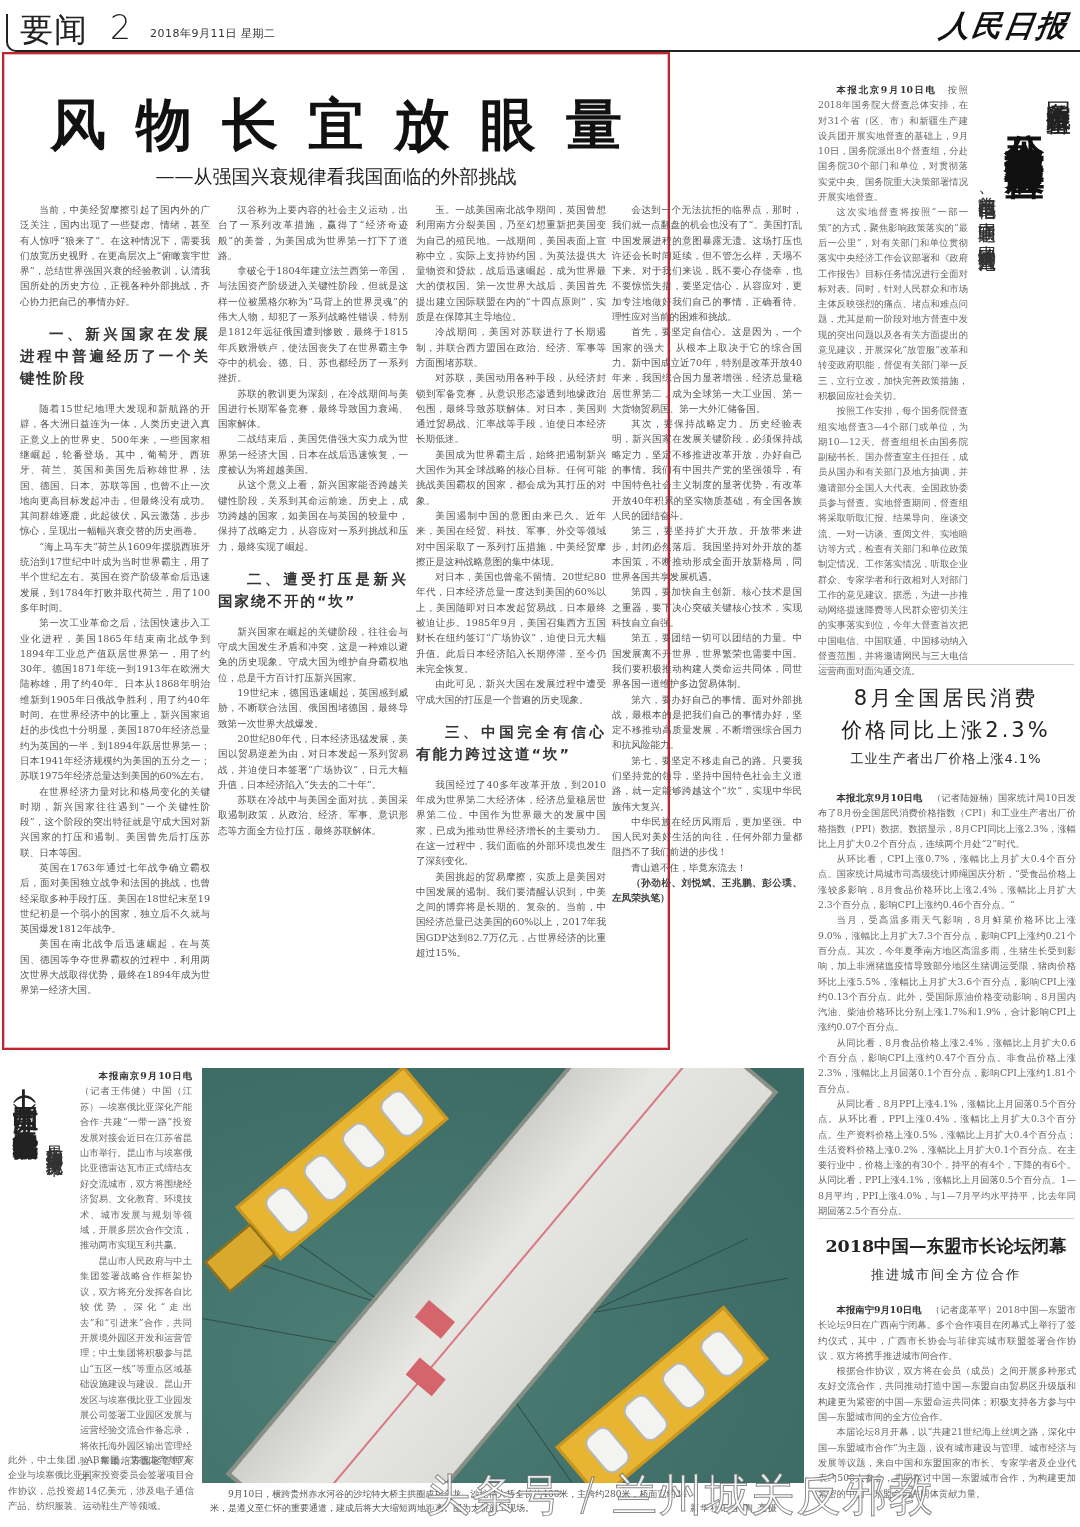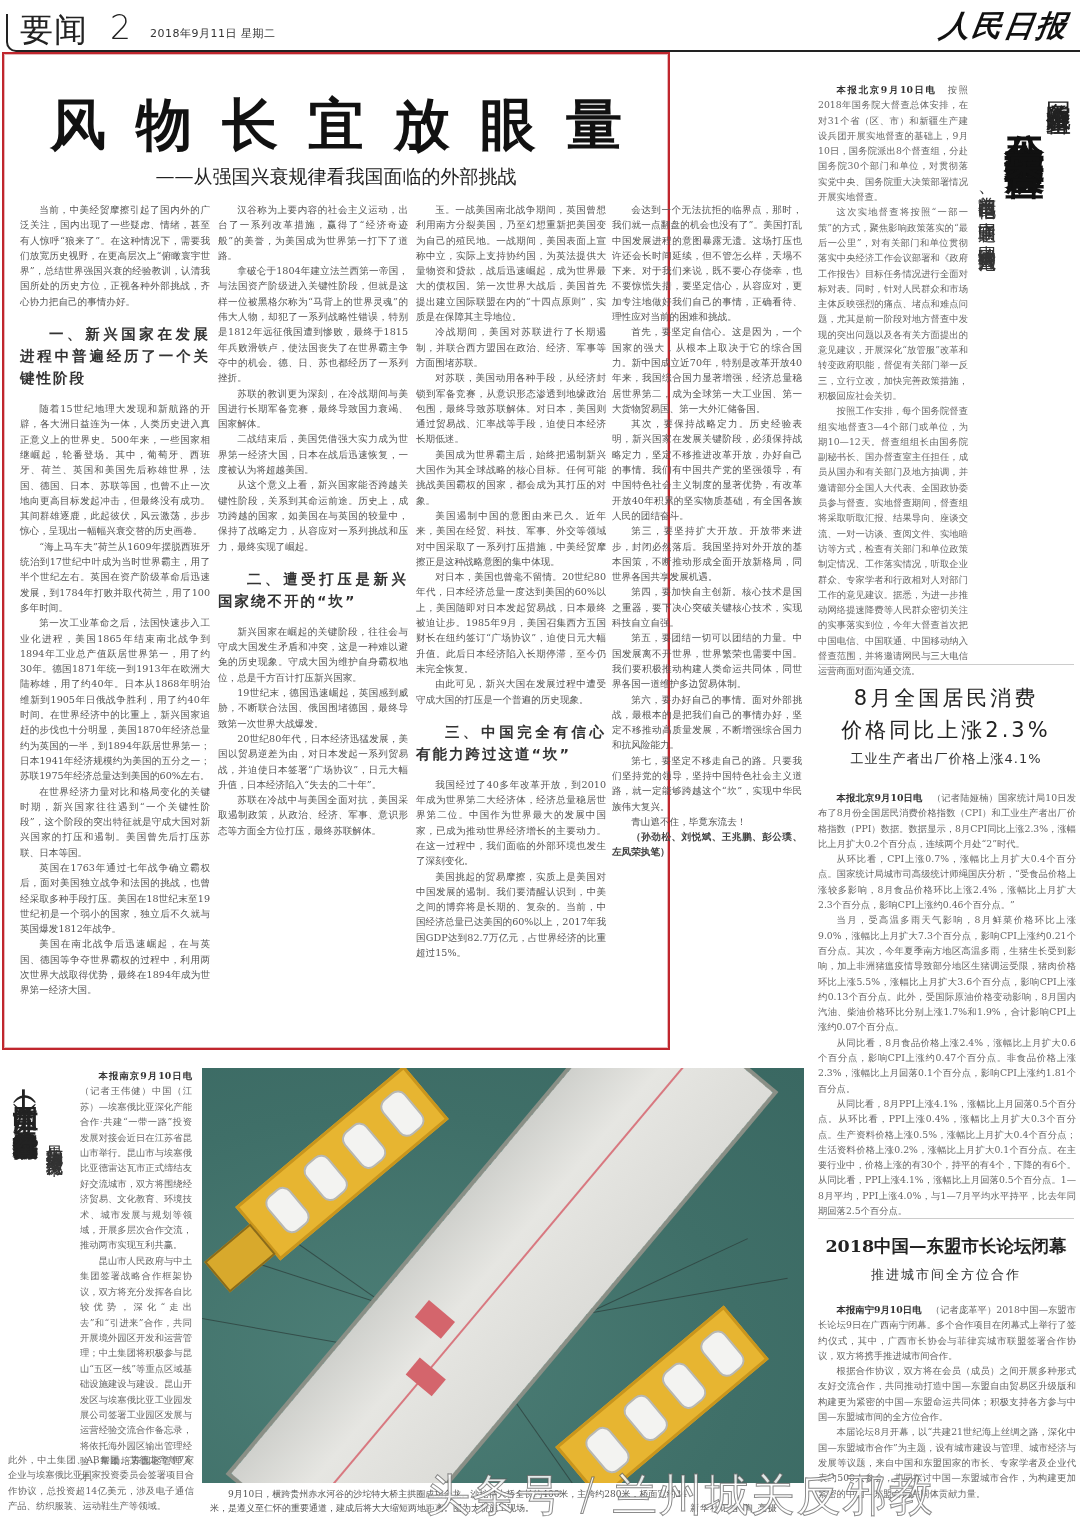--- a/index.html
+++ b/index.html
@@ -130,20 +130,21 @@
     </div>
   <div class="col col-4">
       <p>会达到一个无法抗拒的临界点，那时，我们就一点翻盘的机会也没有了”。美国打乱中国发展进程的意图暴露无遗。这场打压也许还会长时间延续，但不管怎么样，天塌不下来。对于我们来说，既不要心存侥幸，也不要惊慌失措，要坚定信心，从容应对，更加专注地做好我们自己的事情，正确看待、理性应对当前的困难和挑战。</p>
       <p>首先，要坚定自信心。这是因为，一个国家的强大，从根本上取决于它的综合国力。新中国成立近70年，特别是改革开放40年来，我国综合国力显著增强，经济总量稳居世界第二，成为全球第一大工业国、第一大货物贸易国、第一大外汇储备国。</p>
       <p>其次，要保持战略定力。历史经验表明，新兴国家在发展关键阶段，必须保持战略定力，坚定不移推进改革开放，办好自己的事情。我们有中国共产党的坚强领导，有中国特色社会主义制度的显著优势，有改革开放40年积累的坚实物质基础，有全国各族人民的团结奋斗。</p>
       <p>第三，要坚持扩大开放。开放带来进步，封闭必然落后。我国坚持对外开放的基本国策，不断推动形成全面开放新格局，同世界各国共享发展机遇。</p>
       <p>第四，要加快自主创新。核心技术是国之重器，要下决心突破关键核心技术，实现科技自立自强。</p>
       <p>第五，要团结一切可以团结的力量。中国发展离不开世界，世界繁荣也需要中国。我们要积极推动构建人类命运共同体，同世界各国一道维护多边贸易体制。</p>
       <p>第六，要办好自己的事情。面对外部挑战，最根本的是把我们自己的事情办好，坚定不移推动高质量发展，不断增强综合国力和抗风险能力。</p>
       <p>第七，要坚定不移走自己的路。只要我们坚持党的领导，坚持中国特色社会主义道路，就一定能够跨越这个“坎”，实现中华民族伟大复兴。</p>
+      <p>中华民族在经历风雨后，更加坚强。中国人民对美好生活的向往，任何外部力量都阻挡不了我们前进的步伐！</p>
       <p>青山遮不住，毕竟东流去！</p>
       <p class="byline">（孙劲松、刘悦斌、王兆鹏、彭公璞、左凤荣执笔）</p>
     </div>
 </div>
 
 <div class="rc">
 
   <div class="rc-top-body">
     <p><span class="dateline">本报北京9月10日电</span>　<span>按照2018年国务院大督查总体安排，在对31个省（区、市）和新疆生产建设兵团开展实地督查的基础上，9月10日，国务院派出8个督查组，分赴国务院30个部门和单位，对贯彻落实党中央、国务院重大决策部署情况开展实地督查。</span></p>
     <p>这次实地督查将按照“一部一策”的方式，聚焦影响政策落实的“最后一公里”，对有关部门和单位贯彻落实中央经济工作会议部署和《政府工作报告》目标任务情况进行全面对标对表。同时，针对人民群众和市场主体反映强烈的痛点、堵点和难点问题，尤其是前一阶段对地方督查中发现的突出问题以及各有关方面提出的意见建议，开展深化“放管服”改革和转变政府职能，督促有关部门举一反三，立行立改，加快完善政策措施，积极回应社会关切。</p>

